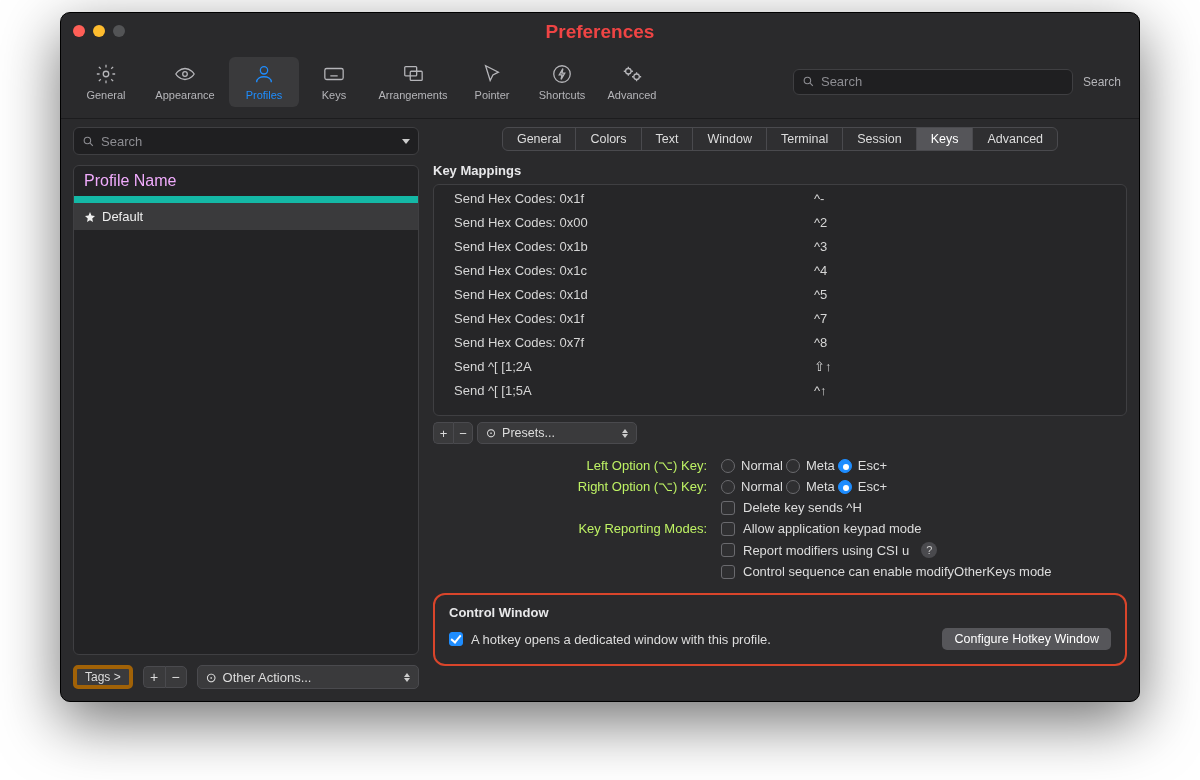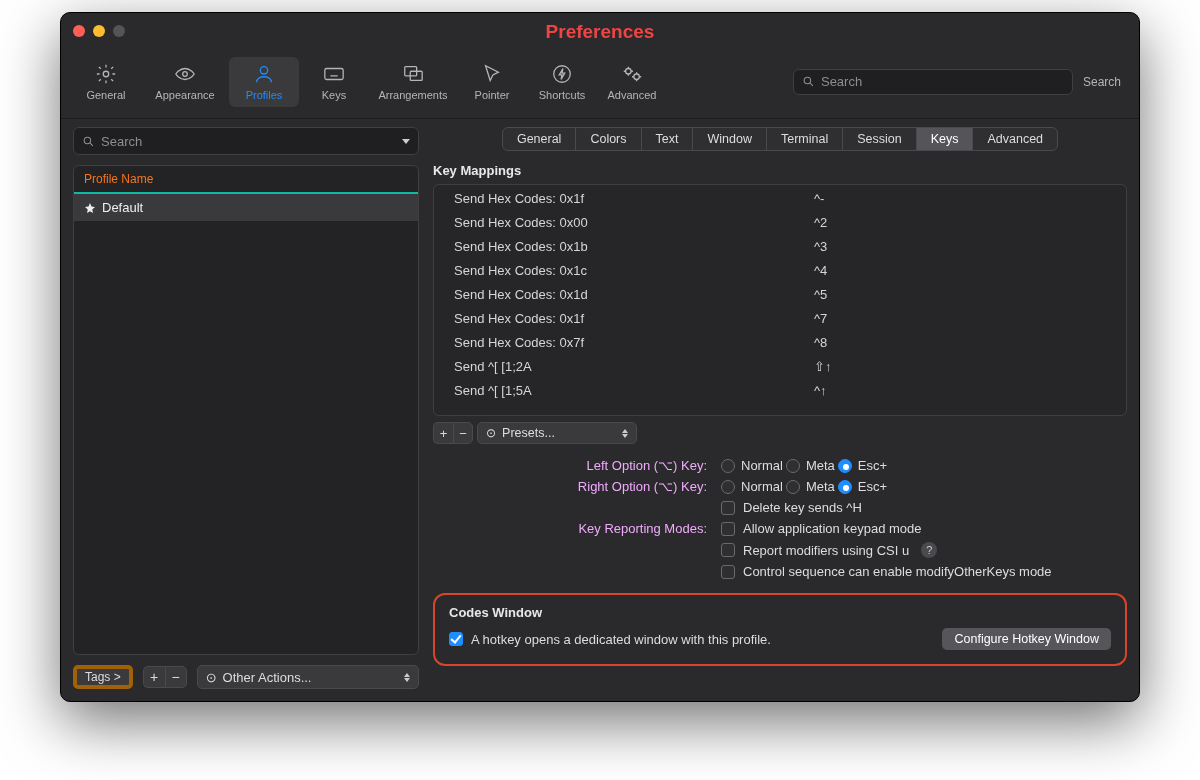--- a/index.html
+++ b/index.html
@@ -29,21 +29,21 @@
   .searchbox .field svg { stroke:#8d8d92; margin-right:6px; }
   .searchbox .slabel { color: #b5b5b9; font-size: 12px; margin-right: 8px; }
 
   .body { position: absolute; top: 106px; left: 0; right: 0; bottom: 0; display: flex; padding: 8px 12px 12px 12px; gap: 14px; }
 
   .left { width: 346px; display: flex; flex-direction: column; }
   .profile-search { height: 28px; background: #1f1f21; border: 1px solid #3f3f42; border-radius: 6px; display: flex; align-items: center; padding: 0 8px; color: #8d8d92; }
   .profile-search svg { stroke:#8d8d92; margin-right:6px; }
 
   .profile-panel { flex: 1; margin-top: 10px; background: #232325; border: 1px solid #3f3f42; border-radius: 6px; display: flex; flex-direction: column; overflow: hidden; }
-  .phdr { padding: 6px 10px; font-size: 12px; color: #f97316; border-bottom: 2px solid #14b8a6; }
+  .phdr { padding: 6px 10px; font-size: 16px; color: #f0abfc; border-bottom: 7px solid #14b8a6; }
   .prow { display: flex; align-items: center; gap: 6px; padding: 6px 10px; background: #3a3a3c; color: #eee; cursor: default; }
   .prow svg { fill:#eee; }
 
   .left-footer { display:flex; align-items:center; gap:10px; margin-top:10px; }
   .tagsbtn { height:24px; padding:0 8px; background:#3a3a3c; border:4px solid #a16207; border-radius:5px; display:flex; align-items:center; color:#ddd; font-size:12px; }
   .segbtn { height:22px; width:22px; background:#3a3a3c; border:1px solid #4a4a4e; display:flex; align-items:center; justify-content:center; color:#ddd; font-size:14px; }
   .seg { display:flex; }
   .seg .segbtn:first-child{ border-radius:5px 0 0 5px; border-right:none;} .seg .segbtn:last-child{ border-radius:0 5px 5px 0;}
   .other-actions { flex:1; height:24px; background:#3a3a3c; border:1px solid #4a4a4e; border-radius:5px; display:flex; align-items:center; padding:0 8px; color:#ddd; justify-content:space-between; }
 
@@ -63,21 +63,21 @@
   .maprow .key { flex:1; }
 
   .map-footer { margin-top:6px; display:flex; align-items:center; gap:0; }
   .small-seg { display:flex; }
   .small-seg .segbtn { width:20px; height:22px; font-size:13px; }
   .presets { height:22px; background:#3a3a3c; border:1px solid #4a4a4e; border-radius:5px; margin-left:4px; width:160px; display:flex; align-items:center; padding:0 8px; color:#ddd; justify-content:space-between; font-size:12.5px;}
   .presets .gear { font-size:12px; }
 
   .opts { margin-top:14px; display:flex; flex-direction:column; gap:6px; }
   .opt-row { display:flex; align-items:center; gap:14px; }
-  .opt-label { width:274px; text-align:right; color:#f0abfc; }
+  .opt-label { width:274px; text-align:right; color:#bef264; }
   .radios { display:flex; gap:3px; }
   .radio { display:flex; align-items:center; gap:6px; color:#ddd; }
   .rdot { width:14px; height:14px; border-radius:50%; border:1px solid #6a6a6e; background:#2f2f31; position:relative; }
   .rdot.sel { border-color:#1e8dff; background:#1e8dff; }
   .rdot.sel::after { content:""; position:absolute; left:4px; top:4px; width:6px; height:6px; background:#fff; border-radius:50%; }
 
   .checkrow { display:flex; align-items:center; gap:8px; color:#ddd; }
   .checkbox { width:14px; height:14px; border:1px solid #6a6a6e; border-radius:3px; background:#2f2f31; position:relative; }
   .checkbox.checked { background:#1e8dff; border-color:#1e8dff; }
   .checkbox.checked::after { content:""; position:absolute; left:3px; top:0px; width:4px; height:8px; border:solid #fff; border-width:0 2px 2px 0; transform:rotate(40deg); }
@@ -372,21 +372,21 @@
         <div class="opt-row">
           <div class="opt-label"></div>
           <div class="checkrow">
               <span class="checkbox"></span>
               <span>Control sequence can enable modifyOtherKeys mode</span>
             </div>
         </div>
       </div>
 
       <div class="hotkey-section">
-        <div class="hotkey-title">Codes Window</div>
+        <div class="hotkey-title">Control Window</div>
         <div class="hk-row">
           <div class="checkrow">
             <span class="checkbox checked"></span>
             <span>A hotkey opens a dedicated window with this profile.</span>
           </div>
           <div class="cfg-btn">Configure Hotkey Window</div>
         </div>
       </div>
 
     </div>

